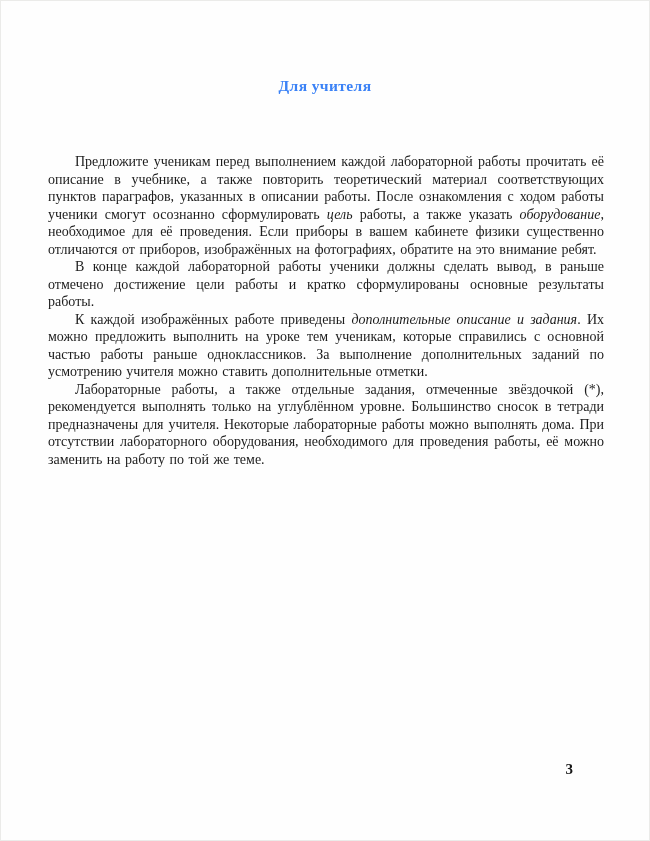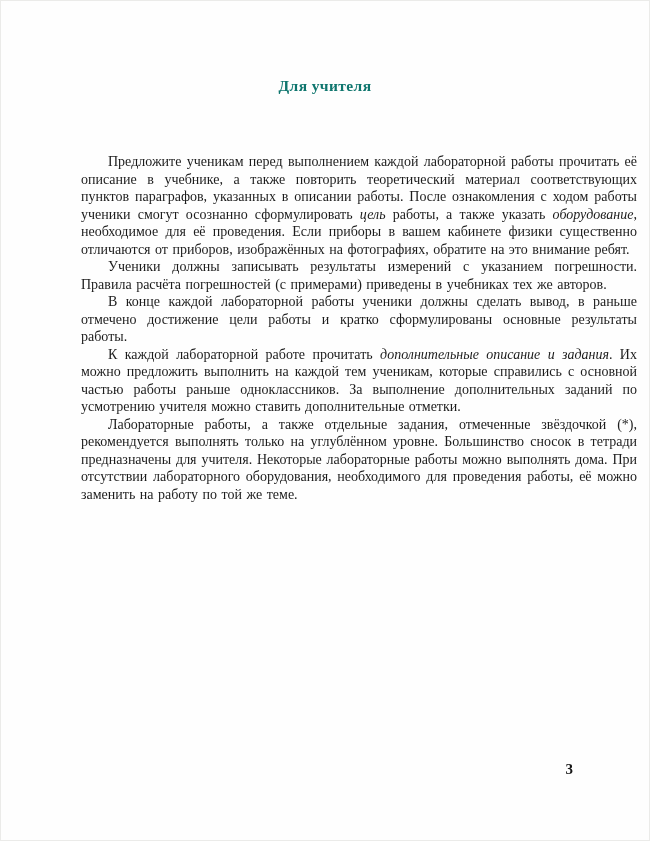--- a/index.html
+++ b/index.html
@@ -22,32 +22,31 @@
     .title {
       position: absolute;
       top: 76px;
       left: 0;
       width: 100%;
       margin: 0;
       text-align: center;
       font-size: 15.5px;
       font-weight: bold;
       letter-spacing: 0.4px;
-      color: #0f766e;
+      color: #3b82f6;
     }
     .body-text {
       position: absolute;
       top: 152px;
       left: 47px;
       width: 556px;
       text-align: justify;
       font-size: 14px;
       line-height: 17.5px;
       hyphens: auto;
-      margin-left: 33px;
       -webkit-hyphens: auto;
     }
     .body-text p {
       margin: 0;
       padding: 0;
       text-indent: 27px;
       word-spacing: 1px;
     }
     .run-italic { font-style: italic; }
     .run-bold-italic { font-style: italic; font-weight: bold; }
@@ -61,20 +60,19 @@
     }
   </style>
 </head>
 <body>
 
 <div class="page">
   <h1 class="title">Для учителя</h1>
 
   <div class="body-text">
       <p><span>Предложите ученикам перед выполнением каждой лабораторной работы прочитать её описание в учебнике, а также повторить теоретический материал соответствующих пунктов параграфов, указанных в описании работы. После ознакомления с ходом работы ученики смогут осознанно сформулировать </span><span class="run-italic">цель</span><span> работы, а также указать </span><span class="run-italic">оборудование</span><span>, необходимое для её проведения. Если приборы в вашем кабинете физики существенно отличаются от приборов, изображённых на фотографиях, обратите на это внимание ребят.</span></p>
-      <p><span>Ученики должны записывать результаты измерений с указанием погрешности. Правила расчёта погрешностей (с примерами) приведены в учебниках тех же авторов.</span></p>
       <p><span>В конце каждой лабораторной работы ученики должны сделать вывод, в раньше отмечено достижение цели работы и кратко сформулированы основные результаты работы.</span></p>
-      <p><span>К каждой лабораторной работе прочитать </span><span class="run-italic">дополнительные описание и задания</span><span>. Их можно предложить выполнить на каждой тем ученикам, которые справились с основной частью работы раньше одноклассников. За выполнение дополнительных заданий по усмотрению учителя можно ставить дополнительные отметки.</span></p>
+      <p><span>К каждой изображённых работе приведены </span><span class="run-italic">дополнительные описание и задания</span><span>. Их можно предложить выполнить на уроке тем ученикам, которые справились с основной частью работы раньше одноклассников. За выполнение дополнительных заданий по усмотрению учителя можно ставить дополнительные отметки.</span></p>
       <p><span>Лабораторные работы, а также отдельные задания, отмеченные звёздочкой (*), рекомендуется выполнять только на углублённом уровне. Большинство сносок в тетради предназначены для учителя. Некоторые лабораторные работы можно выполнять дома. При отсутствии лабораторного оборудования, необходимого для проведения работы, её можно заменить на работу по той же теме.</span></p>
     </div>
 
   <div class="page-number">3</div>
 </div>
 
 </body></html>

